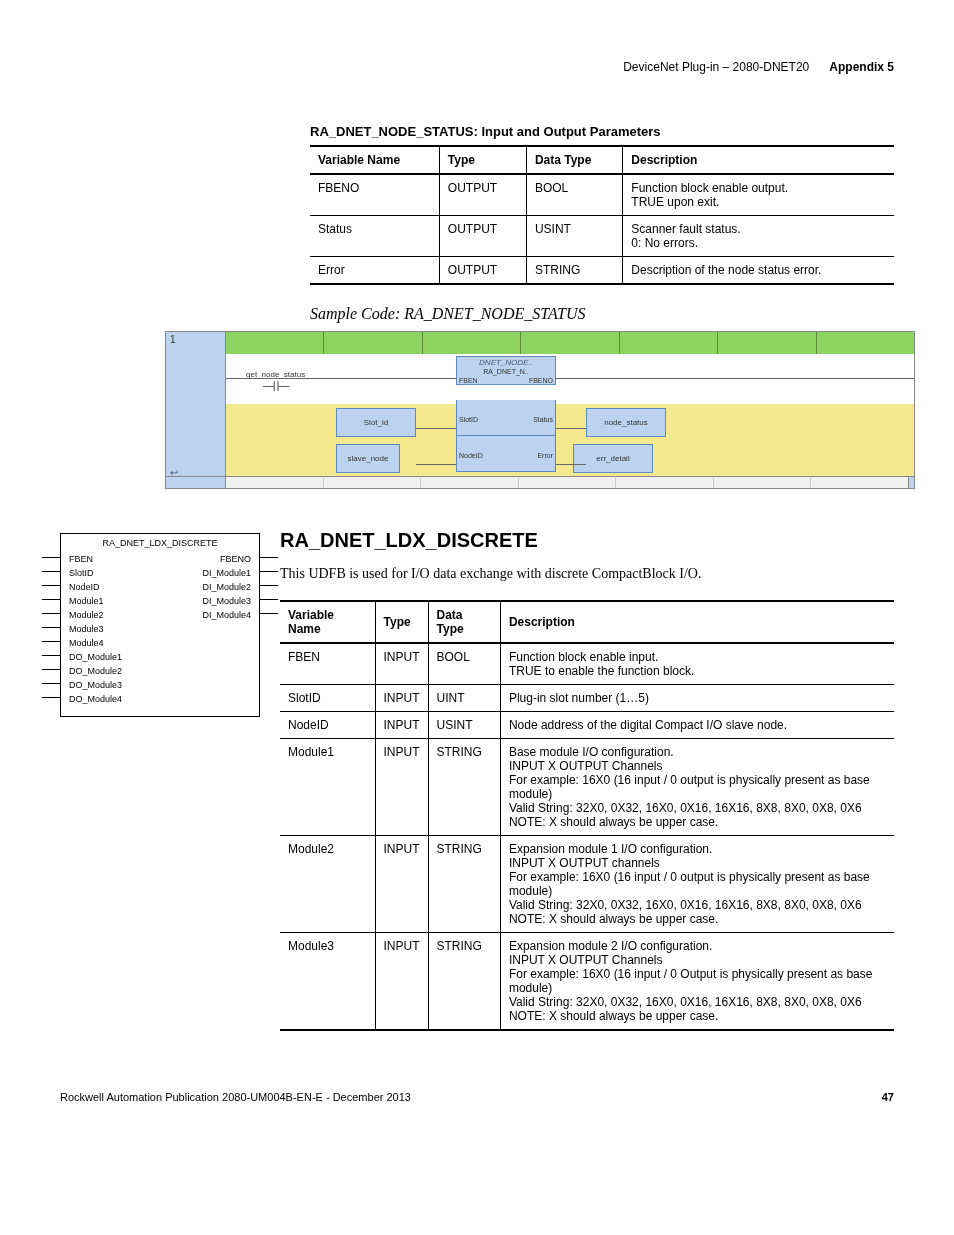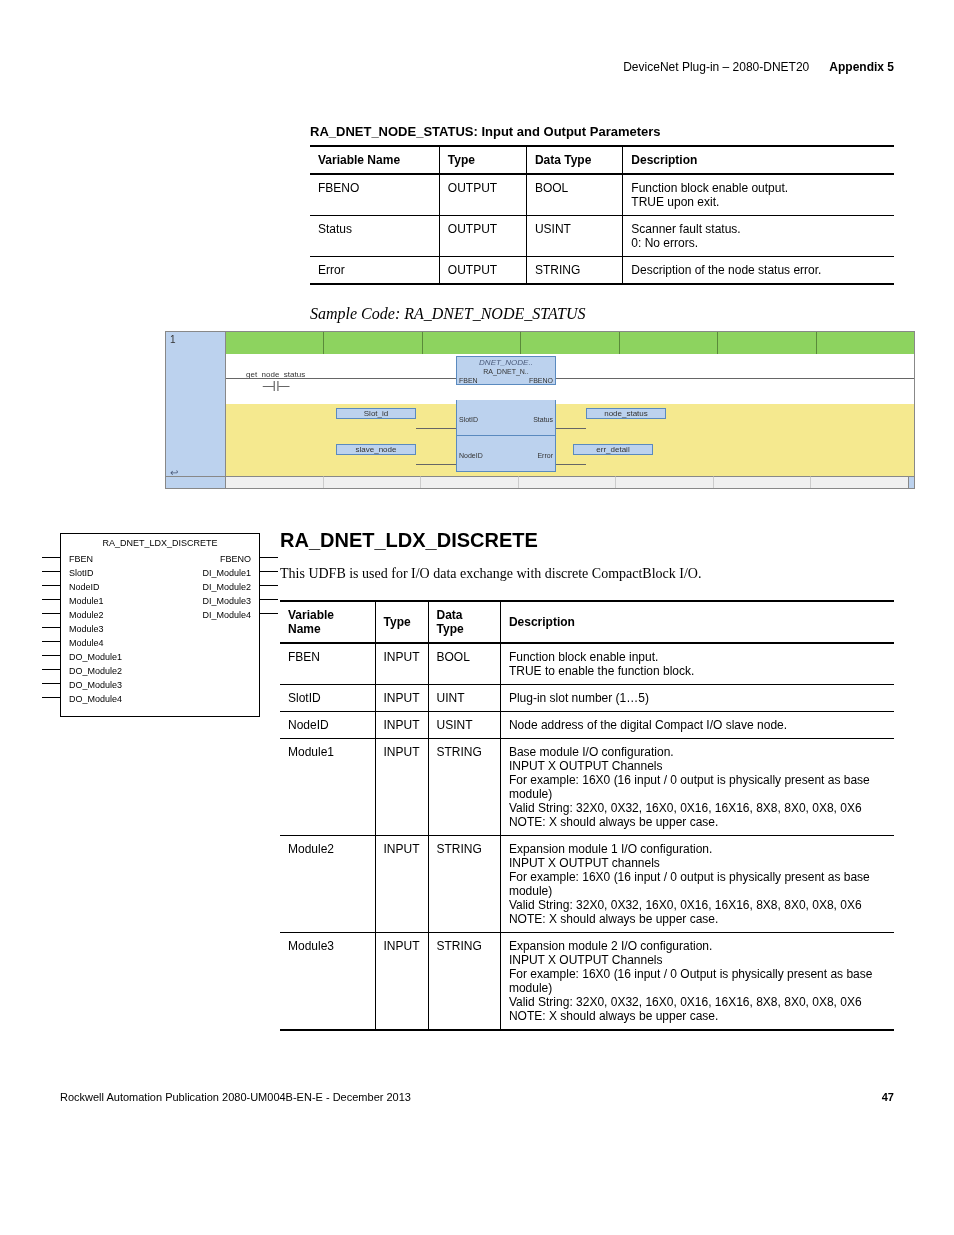--- a/index.html
+++ b/index.html
@@ -105,21 +105,21 @@
     text-align: center;
   }
   .fb-header { font-style: italic; padding: 1px 0; color: #4a5a7a; }
   .fb-sub { font-size: 7px; padding: 0 2px 2px 2px; }
   .pin-row { display: flex; justify-content: space-between; padding: 0 2px; font-size: 7px; }
   .var-box {
     position: absolute;
     border: 1px solid #5a8abf;
     background: #bcd2ee;
     font-size: 8px;
-    padding: 0 6px;
+    padding: 9px 6px;
     text-align: center;
   }
   .contact {
     position: absolute;
     font-size: 8px;
     text-align: center;
   }
   .contact .sym { font-size: 11px; letter-spacing: -1px; }
   .wire {
     position: absolute;
@@ -269,21 +269,21 @@
         <div class="wire" style="left:190px; top:24px; width:40px;"></div>
         <div class="wire" style="left:330px; top:24px; width:30px;"></div>
       </div>
     </div>
 
     <div class="ladder-row">
       <div class="rail-num" style="height:36px; position:relative;">
         <span class="small-arrow">↩</span>
       </div>
       <div class="yellow-cell" style="flex:7; height:36px; border-right:none;">
-        <div class="var-box" style="left:110px; top:4px; width:80px;">slave_node</div>
+        <div class="var-box" style="left:110px; top:4px; width:64px;">slave_node</div>
         <div class="fb-block" style="left:230px; top:-4px; height:36px; border-top:none;">
           <div class="pin-row" style="margin-top:16px;">
             <span>NodeID</span>
             <span>Error</span>
           </div>
         </div>
         <div class="var-box" style="left:347px; top:4px; width:80px;">err_detail</div>
         <div class="wire" style="left:190px; top:24px; width:40px;"></div>
         <div class="wire" style="left:330px; top:24px; width:30px;"></div>
       </div>

